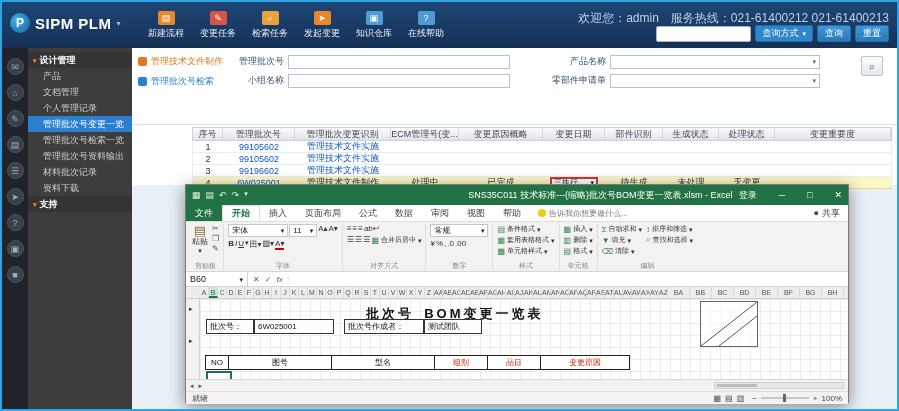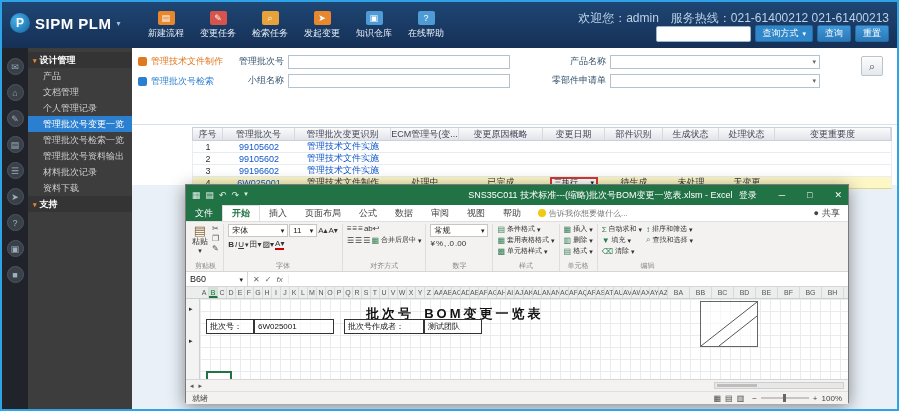--- a/index.html
+++ b/index.html
@@ -72,21 +72,21 @@
   .xshare{margin-left:auto;margin-right:8px;font-size:9px;color:#444;display:flex;gap:3px;align-items:center;cursor:pointer}
   .xribbon{height:50px;background:#f3f2f1;border-bottom:1px solid #d8d6d4;display:flex;padding:2px 2px 0}
   .rgroup{display:flex;flex-direction:column;border-right:1px solid #e0dedc;padding:0 4px}
   .rbody{flex:1;display:flex;gap:4px;align-items:flex-start}
   .rlabel{height:10px;font-size:7px;color:#888;text-align:center}
   .paste{display:flex;flex-direction:column;align-items:center;font-size:8px;color:#333;cursor:pointer;line-height:1.1}
   .picon{font-size:13px;color:#8a6d3b}
   .clipsm{display:flex;flex-direction:column;font-size:8px;color:#555;gap:1px}
   .fontcol{display:flex;flex-direction:column;gap:2px}
   .selbox{border:1px solid #c8c6c4;background:#fff;height:13px;display:flex;align-items:center;justify-content:space-between;padding:0 3px;font-size:8px;color:#222;cursor:pointer}
-  .btnrow{display:flex;gap:1px;font-size:8px;color:#333;align-items:center}
+  .btnrow{display:flex;gap:1px;font-size:8px;color:#333;align-items:flex-start}
   .bi{cursor:pointer}
   .fcolor{border-bottom:2px solid #c00;cursor:pointer}
   .stack{display:flex;flex-direction:column;gap:1px}
   .stackbtn{display:flex;align-items:center;gap:2px;font-size:7px;color:#333;cursor:pointer;white-space:nowrap}
   .sic{color:#2f7d4e;font-size:8px}
   .xformula{height:15px;display:flex;align-items:center;border-bottom:1px solid #d8d6d4;background:#fff}
   .namebox{width:62px;height:100%;border-right:1px solid #d8d6d4;display:flex;align-items:center;justify-content:space-between;padding:0 4px;font-size:9px;color:#222}
   .fxicons{display:flex;gap:5px;padding:0 5px;color:#666;font-size:8px;border-right:1px solid #eee;align-items:center}
   .fbar{flex:1;font-size:9px;padding:0 4px;color:#222;cursor:text}
   .xcols{height:12px;display:flex;background:#eceded;border-bottom:1px solid #cfcfcf;padding-left:14px;overflow:hidden}
@@ -538,20 +538,28 @@
         <line x1="18" y1="44" x2="56" y2="14" stroke="#555" stroke-width="1"></line>
       </svg>
     </div>
     <div class="sh-batch">
       <div class="bcell" style="width:48px">批次号：</div>
       <div class="bcell" style="width:80px">6W025001</div>
       <div class="bspace"></div>
       <div class="bcell" style="width:80px">批次号作成者：</div>
       <div class="bcell" style="width:58px">测试团队</div>
     </div>
+    <div class="sh-thead" id="sheet-thead">
+        <div class="hcell" style="width:24px">NO</div>
+        <div class="hcell" style="width:104px">图号</div>
+        <div class="hcell" style="width:104px">型名</div>
+        <div class="hcell accent" style="width:54px">组别</div>
+        <div class="hcell accent" style="width:54px">品目</div>
+        <div class="hcell accent" style="width:90px">变更原因</div>
+      </div>
     <div class="sh-cursor"></div>
   </div>
 
   <div class="xsheettabs">
     <span>◂</span>
     <span>▸</span>
     <div class="hscroll">
         <div class="hthumb"></div>
       </div>
   </div>

